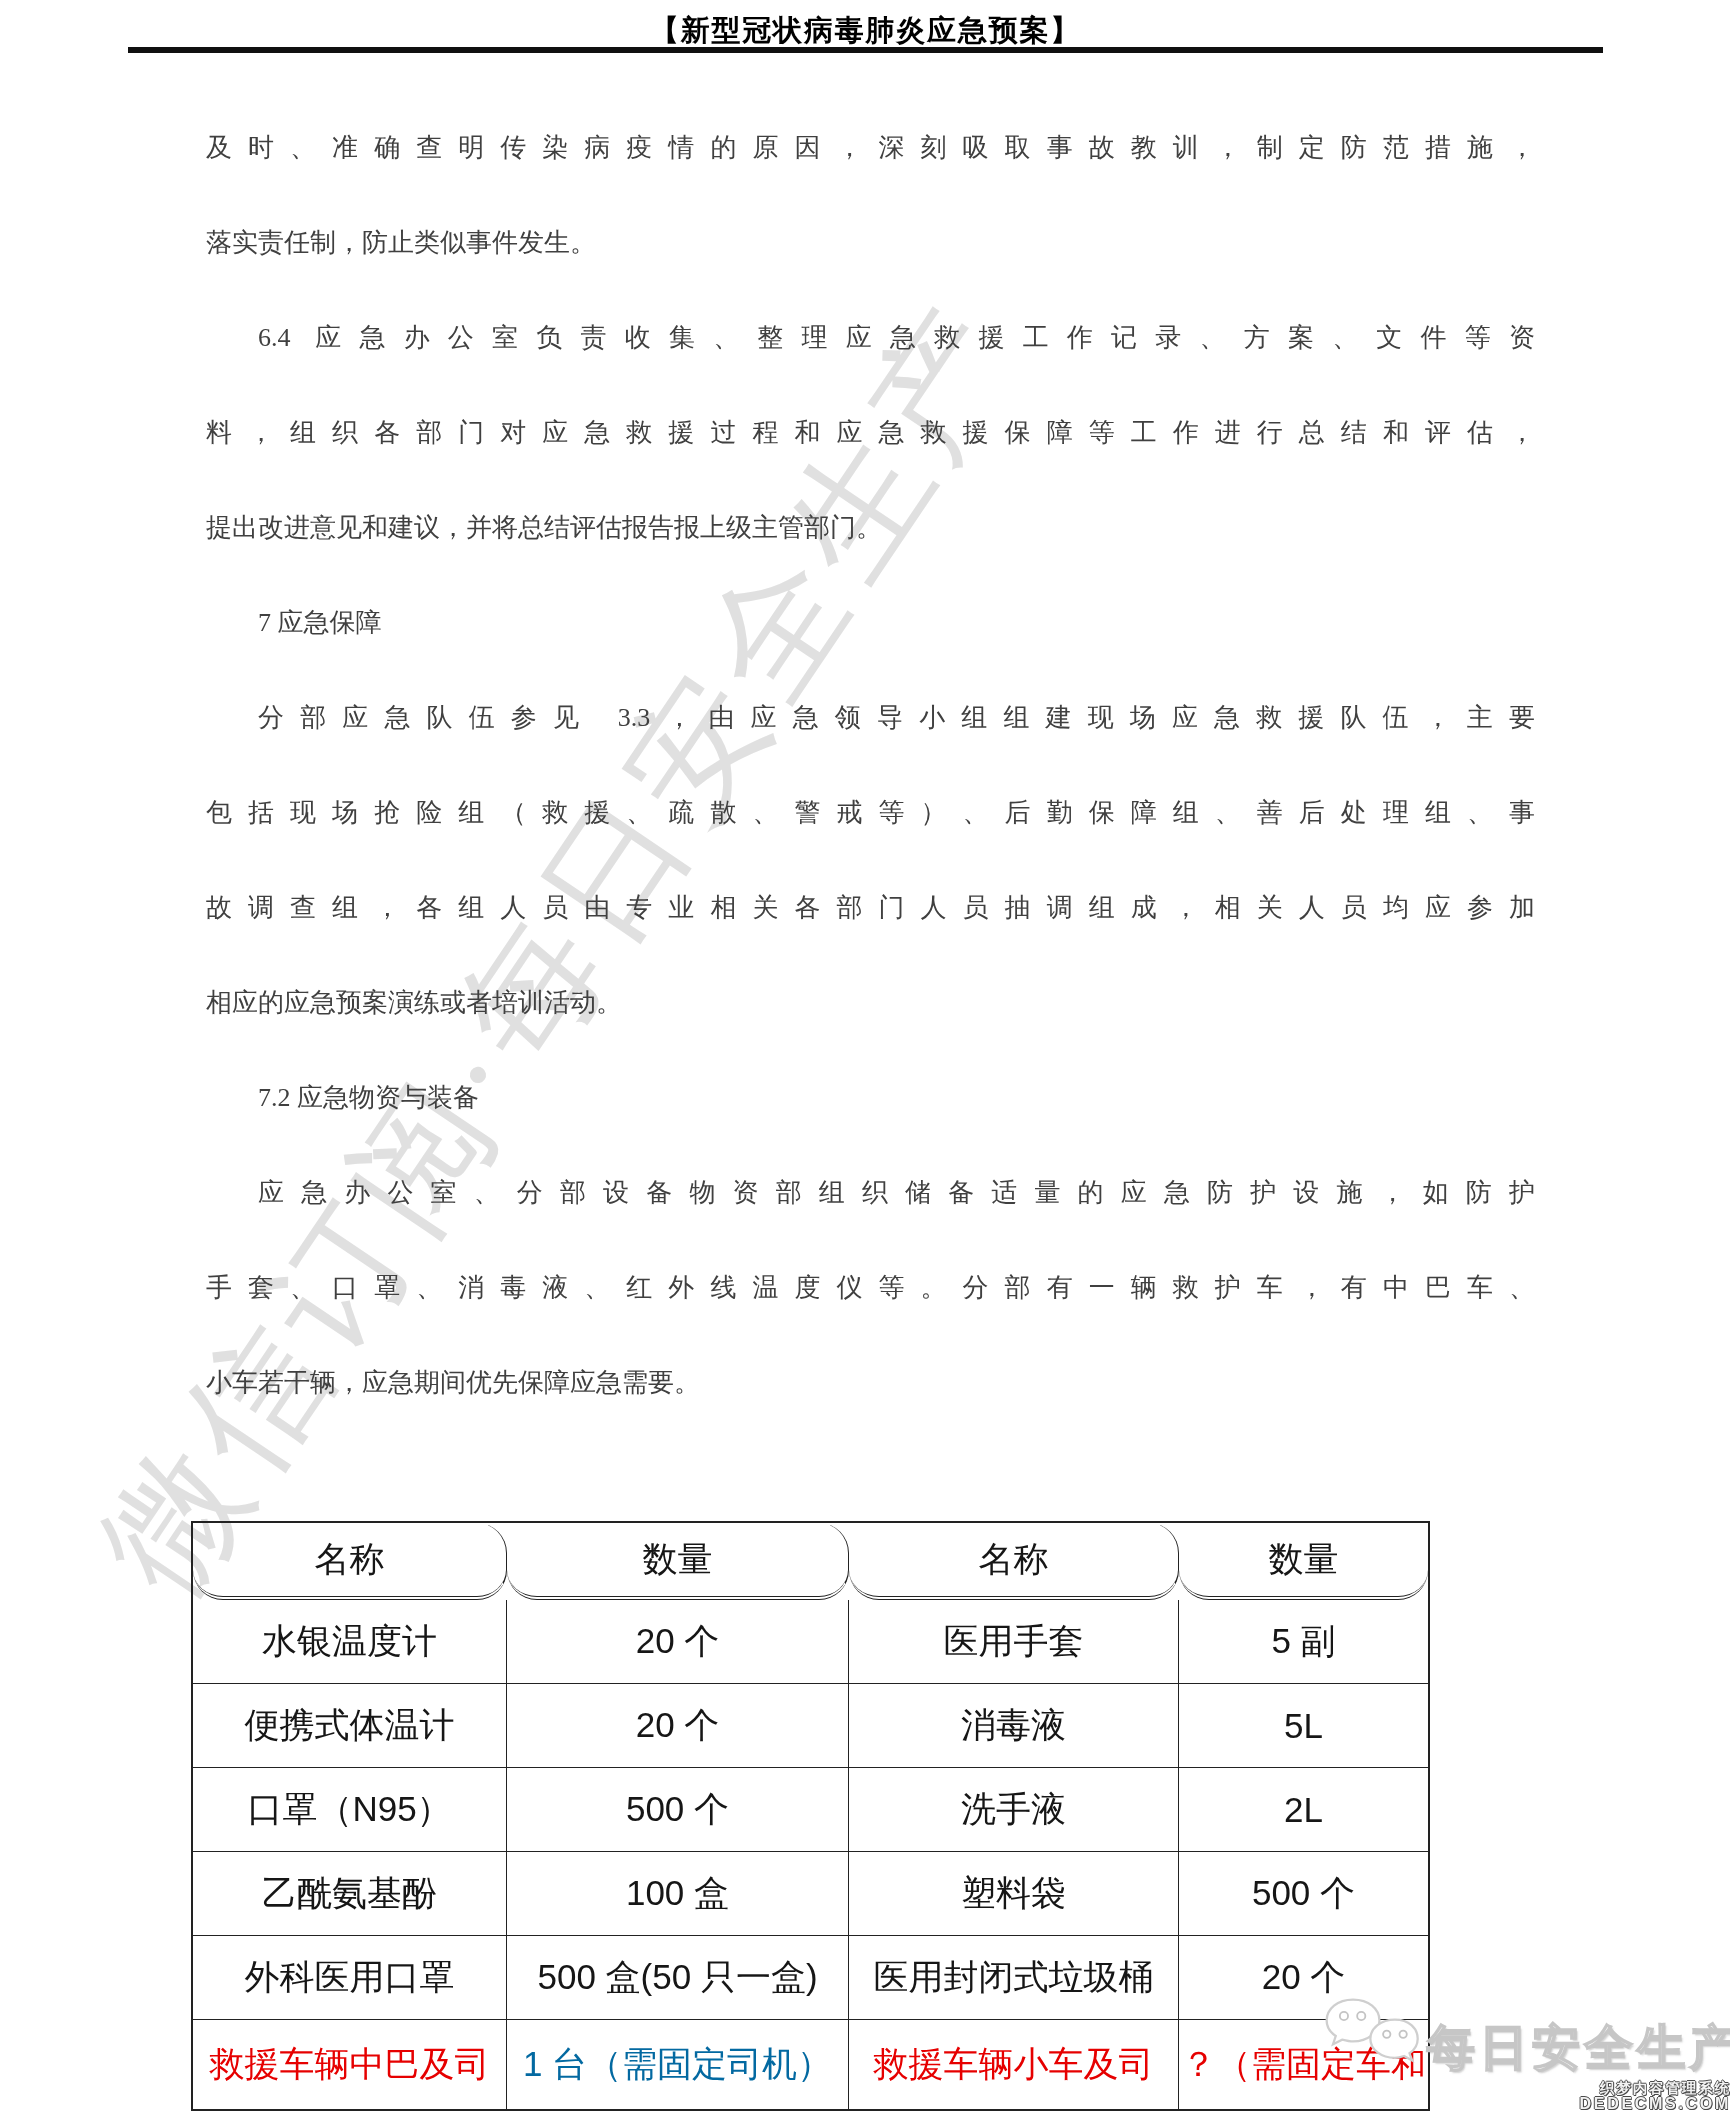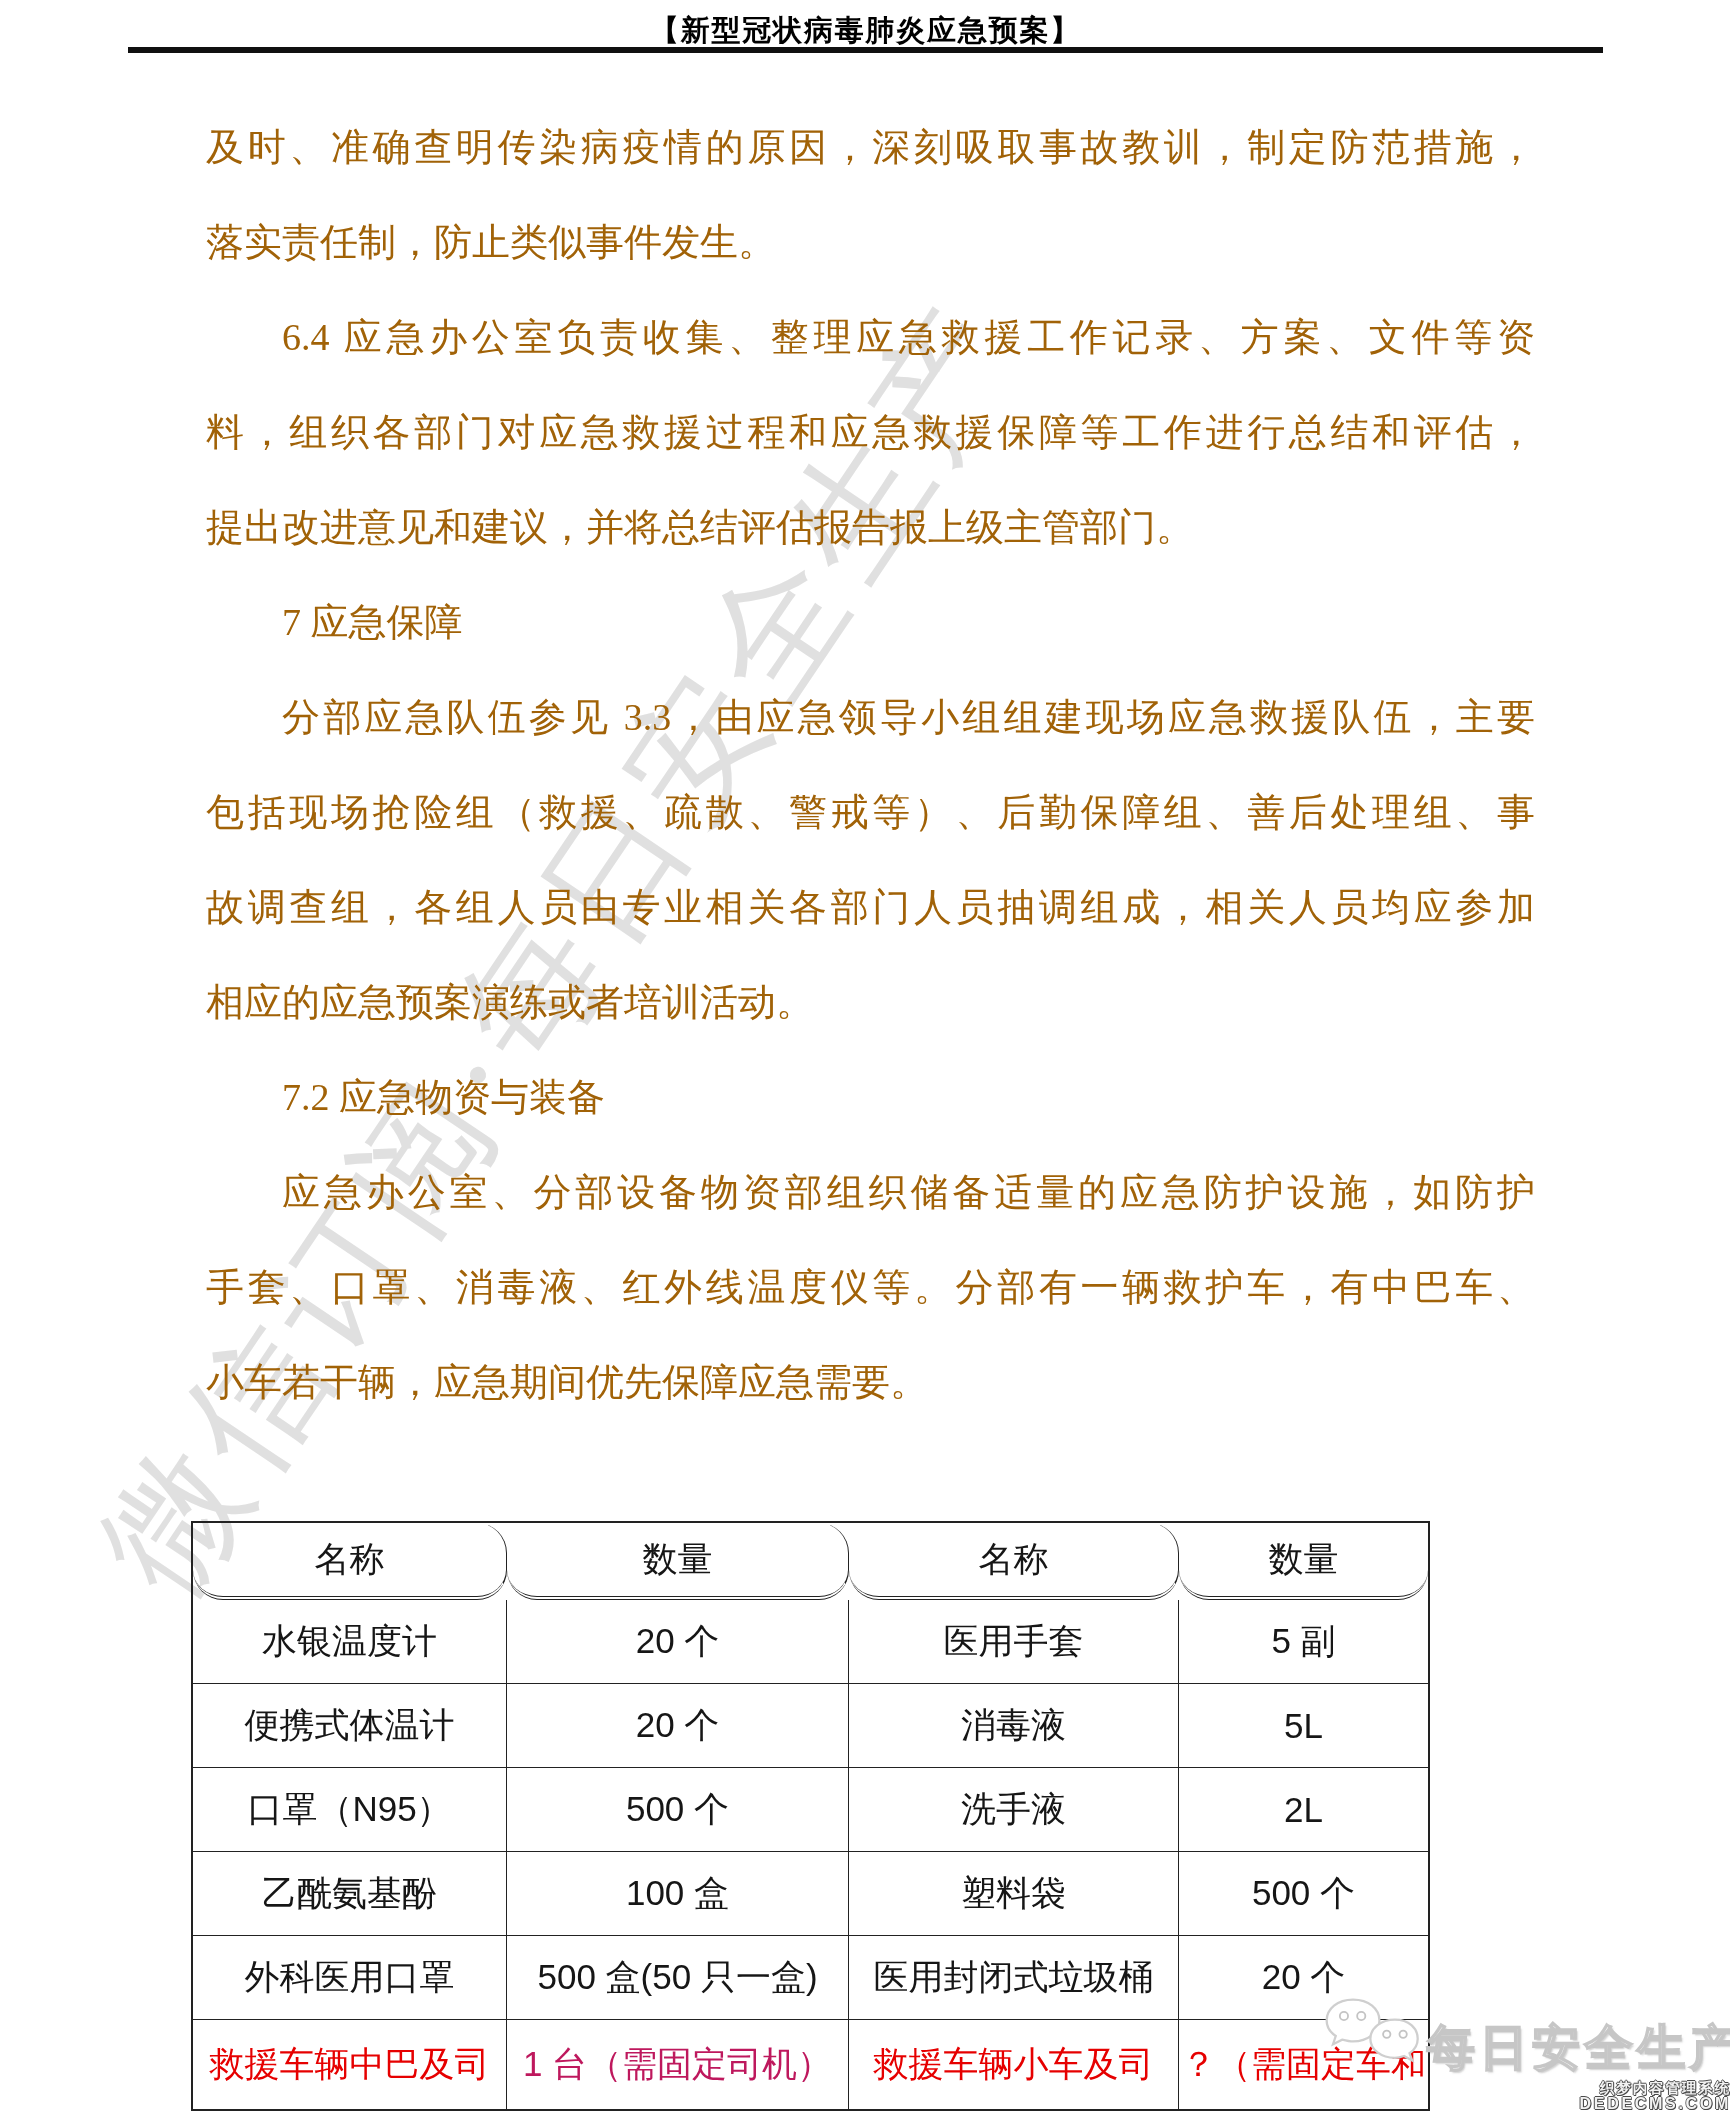--- a/index.html
+++ b/index.html
@@ -51,23 +51,23 @@
   
   .body-text {
     position: absolute;
     left: 206px; top: 100px;
     width: 1329px;
     z-index: 2;
   }
   .body-text .line {
     height: 95px;
     line-height: 95px;
-    font-size: 38px;
-    white-space: nowrap;
-    color: #a16207;
+    font-size: 26px;
+    white-space: nowrap;
+    color: #404040;
   }
   .body-text .line.full {
     white-space: normal;
     text-align: justify;
     text-align-last: justify;
     text-justify: inter-character;
     overflow: hidden;
   }
   .body-text .line.indent { text-indent: 2em; }
 
@@ -178,21 +178,21 @@
       <div class="cell c3">2L</div>
       <div class="cell c0">乙酰氨基酚</div>
       <div class="cell c1">100 盒</div>
       <div class="cell c2">塑料袋</div>
       <div class="cell c3">500 个</div>
       <div class="cell c0">外科医用口罩</div>
       <div class="cell c1">500 盒(50 只一盒)</div>
       <div class="cell c2">医用封闭式垃圾桶</div>
       <div class="cell c3">20 个</div>
       <div class="cell c0 last-row" style="color: rgb(230, 0, 0);">救援车辆中巴及司</div>
-      <div class="cell c1 last-row" style="color: #be185d;">1 台（需固定司机）</div>
+      <div class="cell c1 last-row" style="color: #0369a1;">1 台（需固定司机）</div>
       <div class="cell c2 last-row" style="color: rgb(230, 0, 0);">救援车辆小车及司</div>
       <div class="cell c3 last-row" style="color: rgb(230, 0, 0);">？（需固定车和</div>
     </div>
 
   <div class="footer-brand">
     <svg class="wechat-icon" viewBox="0 0 112 92" xmlns="http://www.w3.org/2000/svg">
       <g fill="#ffffff" stroke="#cfcfcf" stroke-width="2.5">
         <path d="M33 6 C16 6 4 16 4 29 c0 7 4 13 10 17 l-3 9 10 -5 c4 1 8 2 12 2 c16 0 29 -10 29 -23 C62 16 50 6 33 6 Z"></path>
         <path d="M79 28 c-15 0 -27 9 -27 21 c0 12 12 21 27 21 c3 0 7 -1 10 -2 l9 5 -3 -8 c6 -4 9 -10 9 -16 C104 37 94 28 79 28 Z"></path>
       </g>

